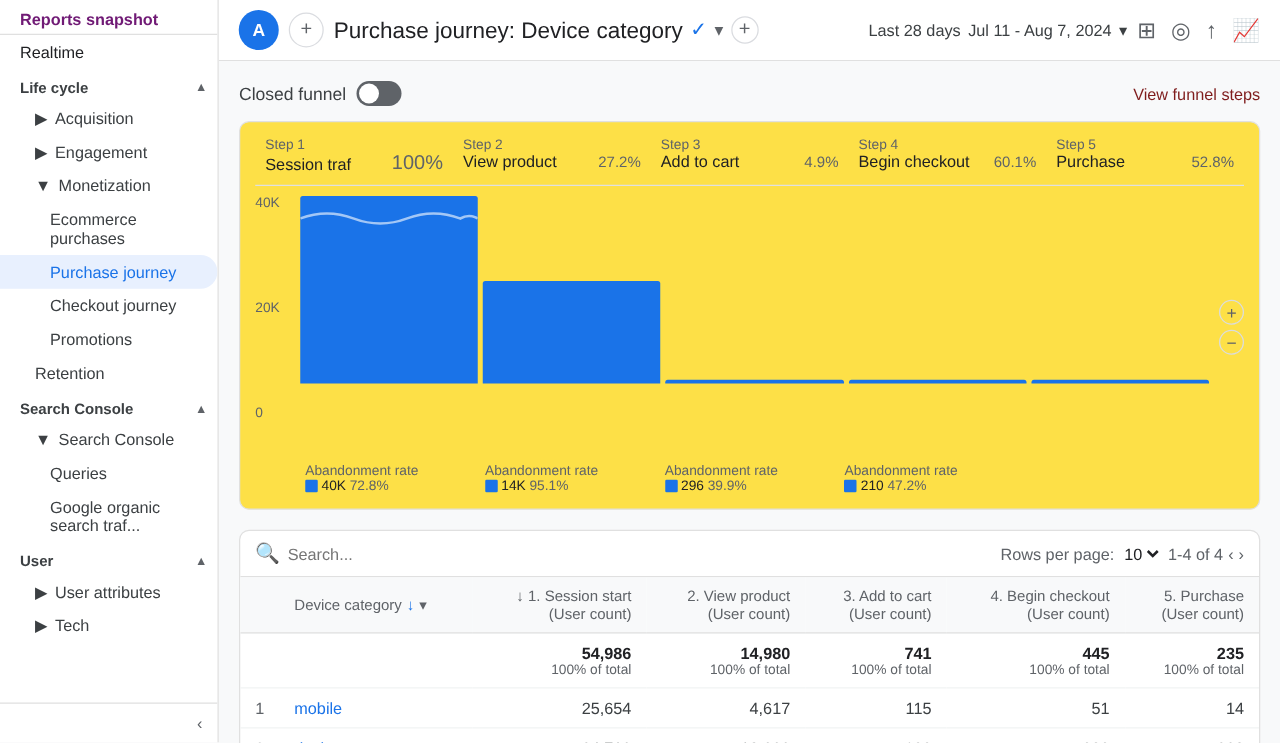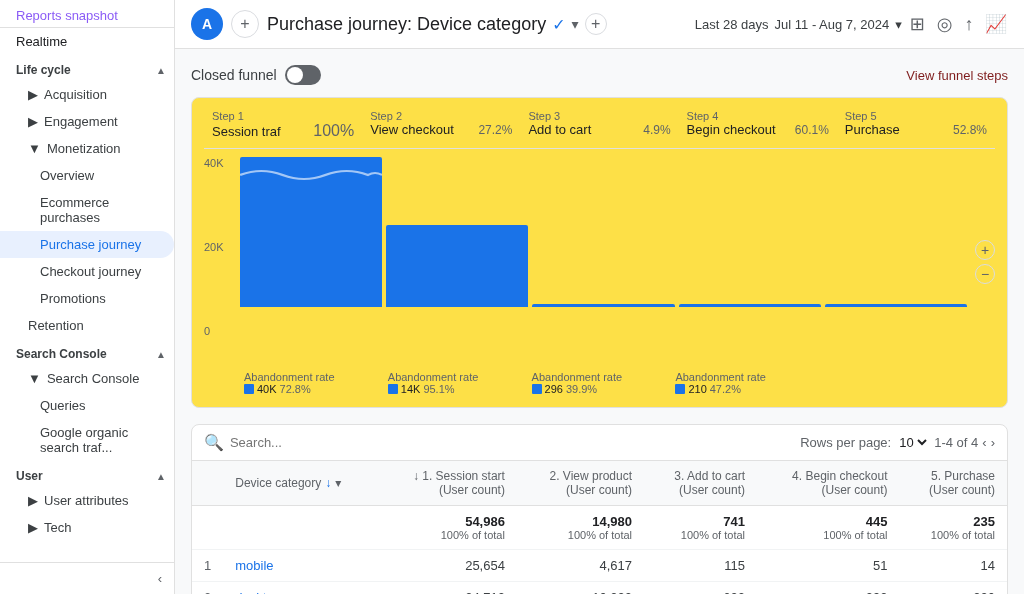--- a/index.html
+++ b/index.html
@@ -1,20 +1,20 @@
 <!DOCTYPE html>
 <html><head>
   <meta charset="utf-8">
   <style>
     * { box-sizing: border-box; margin: 0; padding: 0; }
     body { font-family: 'Google Sans', Arial, sans-serif; font-size: 13px; background: #f8f9fa; color: #202124; display: flex; height: 594px; overflow: hidden; }
 
     
     .sidebar { width: 175px; min-width: 175px; background: #fff; border-right: 1px solid #e0e0e0; display: flex; flex-direction: column; height: 100%; overflow-y: auto; }
-    .sidebar-top { padding: 8px 0 4px 16px; font-size: 13px; color: #8b5cf6; font-weight: 400; border-bottom: 1px solid #e0e0e0; }
+    .sidebar-top { padding: 8px 0 4px 16px; font-size: 13px; color: #701a75; font-weight: 700; border-bottom: 1px solid #e0e0e0; }
     .sidebar-top-item { padding: 6px 0 6px 16px; font-size: 13px; color: #202124; cursor: pointer; }
     .sidebar-section-header { display: flex; align-items: center; justify-content: space-between; padding: 8px 8px 4px 16px; font-size: 12px; font-weight: 600; color: #3c4043; cursor: pointer; }
     .sidebar-section-header .chevron { font-size: 10px; color: #5f6368; }
     .sidebar-item { padding: 6px 8px 6px 16px; font-size: 13px; color: #3c4043; cursor: pointer; display: flex; align-items: center; gap: 6px; }
     .sidebar-item.active { background: #e8f0fe; color: #1a73e8; border-radius: 0 20px 20px 0; font-weight: 500; }
     .sidebar-item.sub { padding-left: 28px; }
     .sidebar-item.subsub { padding-left: 40px; }
     .sidebar-collapse-btn { display: flex; align-items: center; justify-content: flex-end; padding: 8px 12px; margin-top: auto; cursor: pointer; color: #5f6368; border-top: 1px solid #e0e0e0; }
 
     
@@ -78,23 +78,20 @@
   </div>
   <div class="sidebar-item sub">
     <span>▶</span>
     <span>Engagement</span>
   </div>
   <div class="sidebar-item sub">
     <span>▼</span>
     <span>Monetization</span>
   </div>
   <div class="sidebar-item subsub">
-    <span>Overview</span>
-  </div>
-  <div class="sidebar-item subsub">
     <span>Ecommerce purchases</span>
   </div>
   <div class="sidebar-item subsub active">
     <span>Purchase journey</span>
   </div>
   <div class="sidebar-item subsub">
     <span>Checkout journey</span>
   </div>
   <div class="sidebar-item subsub">
     <span>Promotions</span>
@@ -176,21 +173,21 @@
         <div class="funnel-step">
           <div class="step-label">Step 1</div>
           <div style="display:flex;justify-content:space-between;align-items:center;">
             <span class="step-name">Session traf</span>
             <span style="font-size:16px;color:#5f6368;">100%</span>
           </div>
         </div>
         <div class="funnel-step">
           <div class="step-label">Step 2</div>
           <div style="display:flex;justify-content:space-between;align-items:center;">
-            <span class="step-name">View checkout</span>
+            <span class="step-name">View product</span>
             <span style="font-size:12px;color:#5f6368;">27.2%</span>
           </div>
         </div>
         <div class="funnel-step">
           <div class="step-label">Step 3</div>
           <div style="display:flex;justify-content:space-between;align-items:center;">
             <span class="step-name">Add to cart</span>
             <span style="font-size:12px;color:#5f6368;">4.9%</span>
           </div>
         </div>

